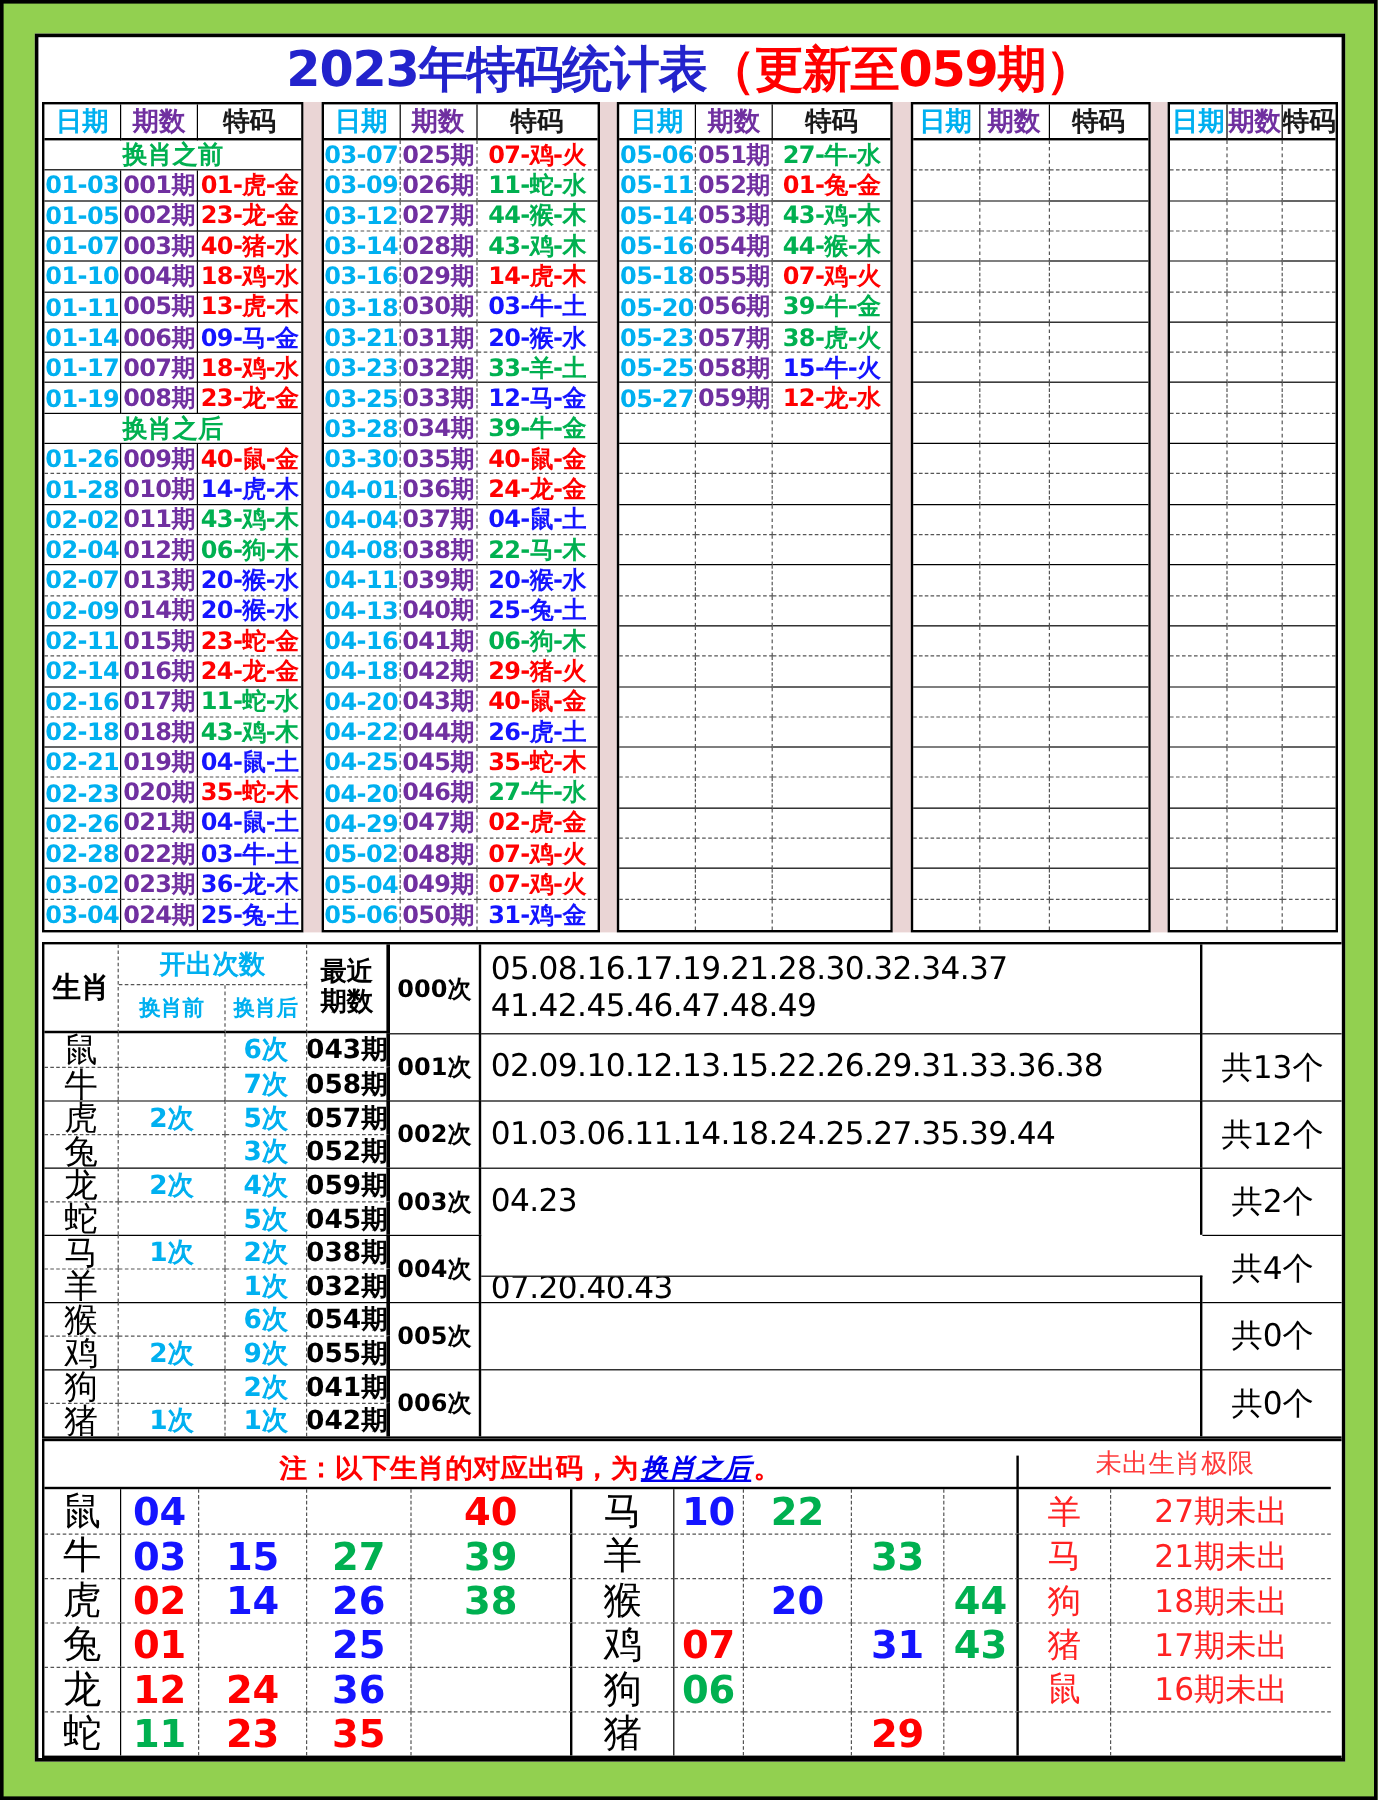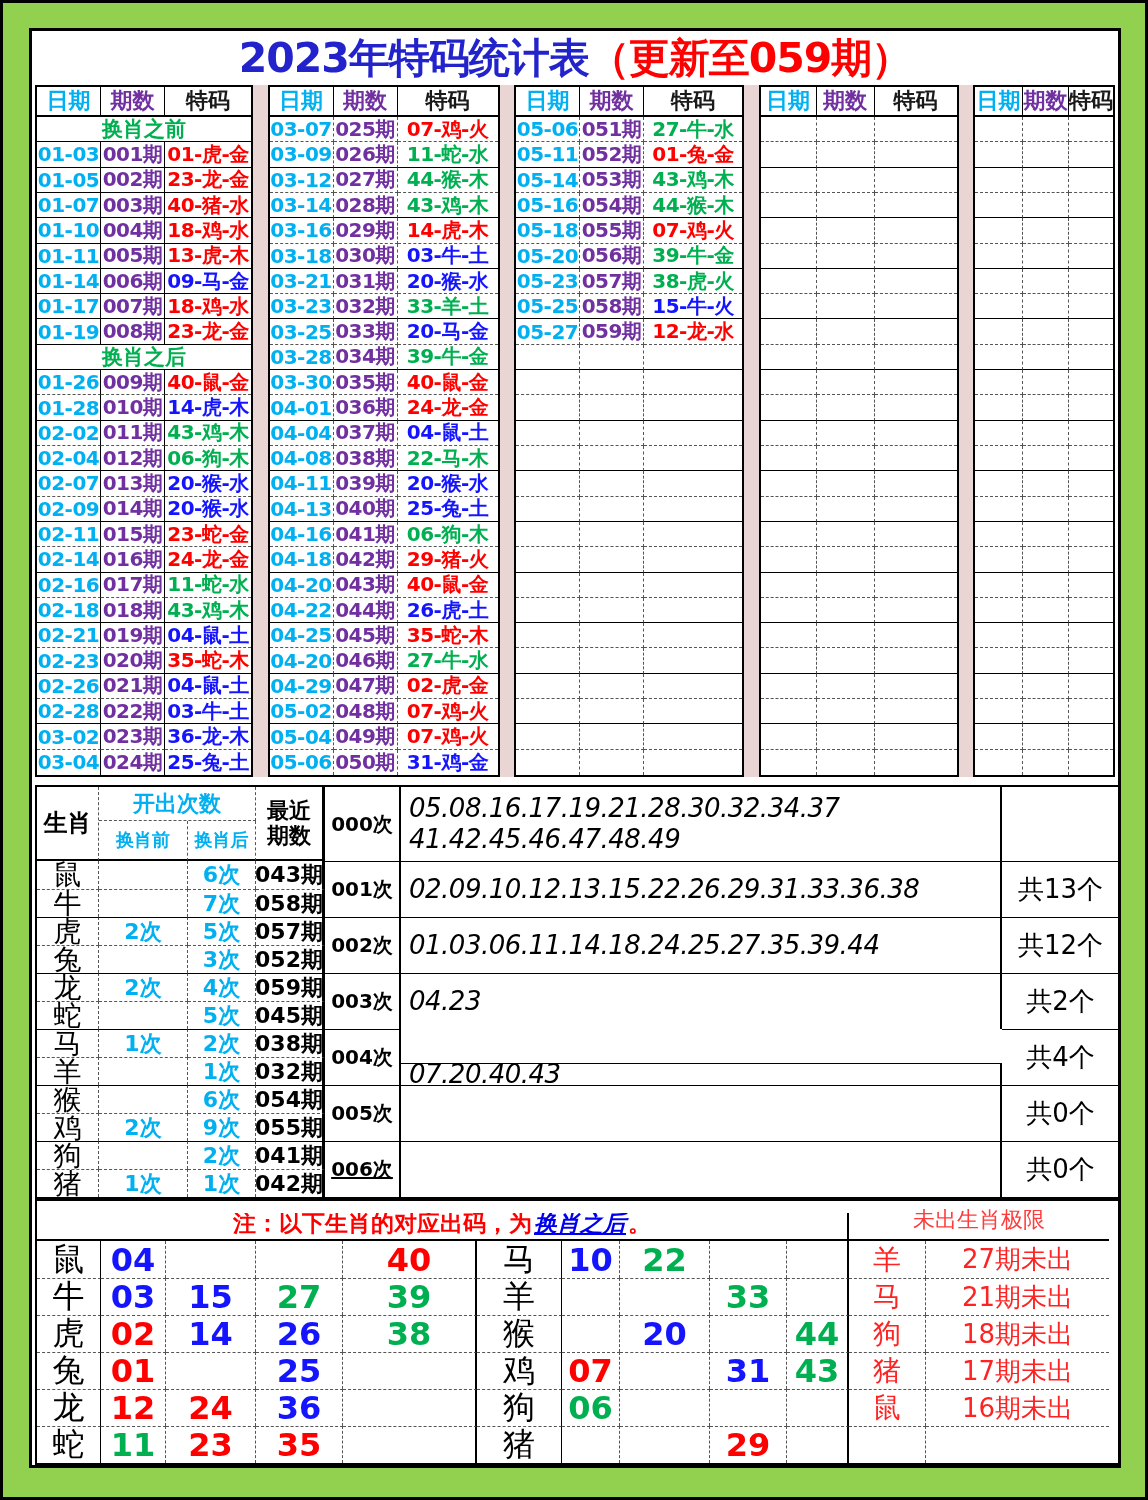--- a/index.html
+++ b/index.html
@@ -54,21 +54,21 @@
   .recenth { font-size:22px; font-weight:bold; flex-direction:column; line-height:1.15;
              border-right:3px solid #000; border-bottom:2px solid #000; }
   .mzod  { font-size:28px; font-weight:500; border-right:1px dashed #555; }
   .mpre  { font-size:22px; font-weight:bold; color:#00B0F0; border-right:1px dashed #555; }
   .mpost { font-size:22px; font-weight:bold; color:#00B0F0; border-right:1px dashed #555; }
   .mrec  { font-size:22px; font-weight:600; border-right:3px solid #000; }
   .ts { border-top:1.8px solid #000; }
   .td { border-top:1px dashed #555; }
   .flabel { font-size:20px; font-weight:600; border-right:2px solid #000; }
   .fnums  { flex-direction:column; align-items:flex-start; justify-content:center; padding-left:8px;
-            font-size:26px; letter-spacing:-0.5px; line-height:1.2; border-right:2px solid #000;font-style:italic; }
+            font-size:26px; letter-spacing:-0.5px; line-height:1.2; border-right:2px solid #000; }
   .ftotal { font-size:26px; }
 
   
   .bot { width:1086px; border:2px solid #000; display:grid;
          grid-template-columns:64px 65px 90px 87px 134px 85px 58px 90px 77px 62px 77px 183px;
          grid-template-rows:40px repeat(6, 37px); background:#fff; }
   .note-cell { grid-area:1/1/2/11; border-bottom:2px solid #000; border-right:2px solid #000;
                font-size:23px; font-weight:bold; color:#FF0000; display:flex; align-items:flex-end; justify-content:center;margin-top:12px; }
   .note-link { color:#0000EE; font-style:italic; text-decoration:underline; margin:0 2px; }
   .limit-head { grid-area:1/11/2/13; border-bottom:2px solid #000; font-size:22px; color:#FF3B3B; font-weight:500; }
@@ -193,21 +193,21 @@
           <div class="cell tcell pcol vd bs">030期</div>
           <div class="cell tcell tb bs">03-牛-土</div>
           <div class="cell tcell dcol vd bd">03-21</div>
           <div class="cell tcell pcol vd bd">031期</div>
           <div class="cell tcell tb bd">20-猴-水</div>
           <div class="cell tcell dcol vd bs">03-23</div>
           <div class="cell tcell pcol vd bs">032期</div>
           <div class="cell tcell tg bs">33-羊-土</div>
           <div class="cell tcell dcol vd bd">03-25</div>
           <div class="cell tcell pcol vd bd">033期</div>
-          <div class="cell tcell tb bd">20-马-金</div>
+          <div class="cell tcell tb bd">12-马-金</div>
           <div class="cell tcell dcol vd bs">03-28</div>
           <div class="cell tcell pcol vd bs">034期</div>
           <div class="cell tcell tg bs">39-牛-金</div>
           <div class="cell tcell dcol vd bd">03-30</div>
           <div class="cell tcell pcol vd bd">035期</div>
           <div class="cell tcell tr bd">40-鼠-金</div>
           <div class="cell tcell dcol vd bs">04-01</div>
           <div class="cell tcell pcol vd bs">036期</div>
           <div class="cell tcell tr bs">24-龙-金</div>
           <div class="cell tcell dcol vd bd">04-04</div>
@@ -585,21 +585,21 @@
         </div>
         <div class="cell ftotal ts" style="grid-area: 7 / 7 / 9;">共2个</div>
         <div class="cell flabel ts" style="grid-area: 9 / 5 / 11;">004次</div>
         <div class="cell fnums ts" style="grid-area: 9 / 6 / 11; margin-top: 34px;">
           <div>07.20.40.43</div>
         </div>
         <div class="cell ftotal ts" style="grid-area: 9 / 7 / 11;">共4个</div>
         <div class="cell flabel ts" style="grid-area: 11 / 5 / 13;">005次</div>
         <div class="cell fnums ts" style="grid-area: 11 / 6 / 13;"></div>
         <div class="cell ftotal ts" style="grid-area: 11 / 7 / 13;">共0个</div>
-        <div class="cell flabel ts" style="grid-area: 13 / 5 / 15; text-decoration: underline;">006次</div>
+        <div class="cell flabel ts" style="grid-area: 13 / 5 / 15;">006次</div>
         <div class="cell fnums ts" style="grid-area: 13 / 6 / 15;"></div>
         <div class="cell ftotal ts" style="grid-area: 13 / 7 / 15;">共0个</div>
       </div>
 
     <div class="bot">
       <div class="cell note-cell">
         <span>注：以下生肖的对应出码，为</span>
         <span class="note-link">换肖之后</span>
         <span>。</span>
       </div>

